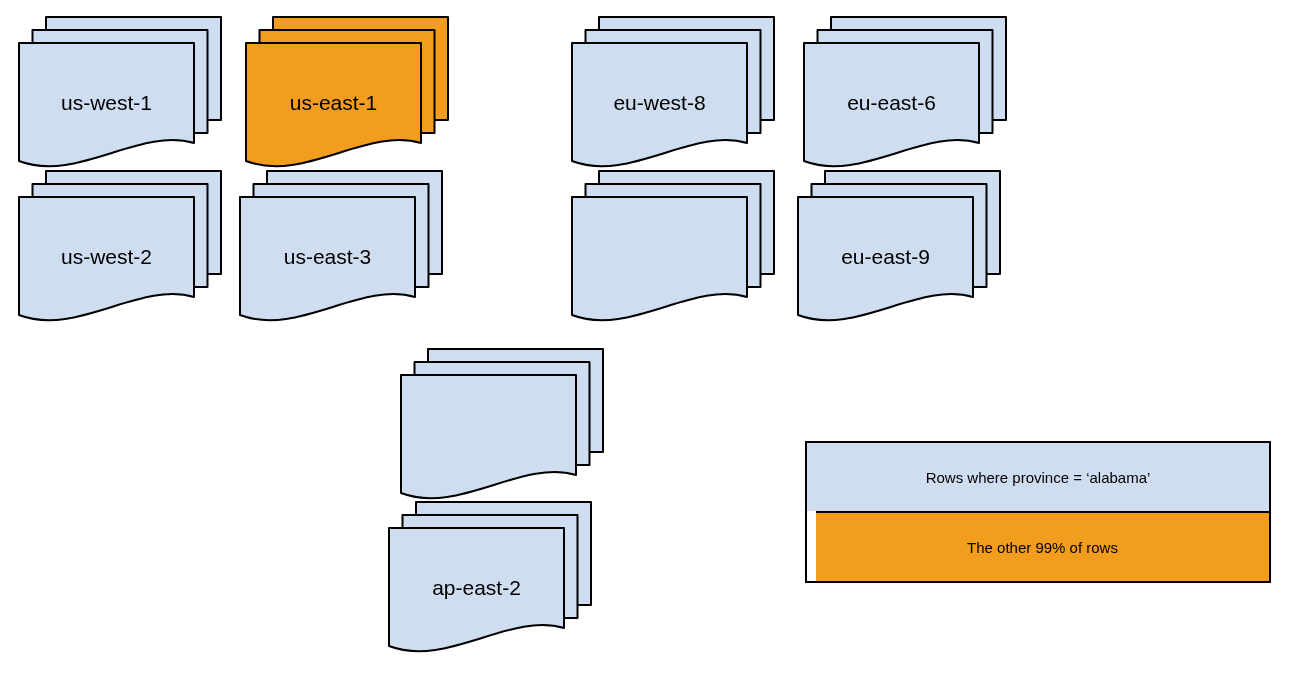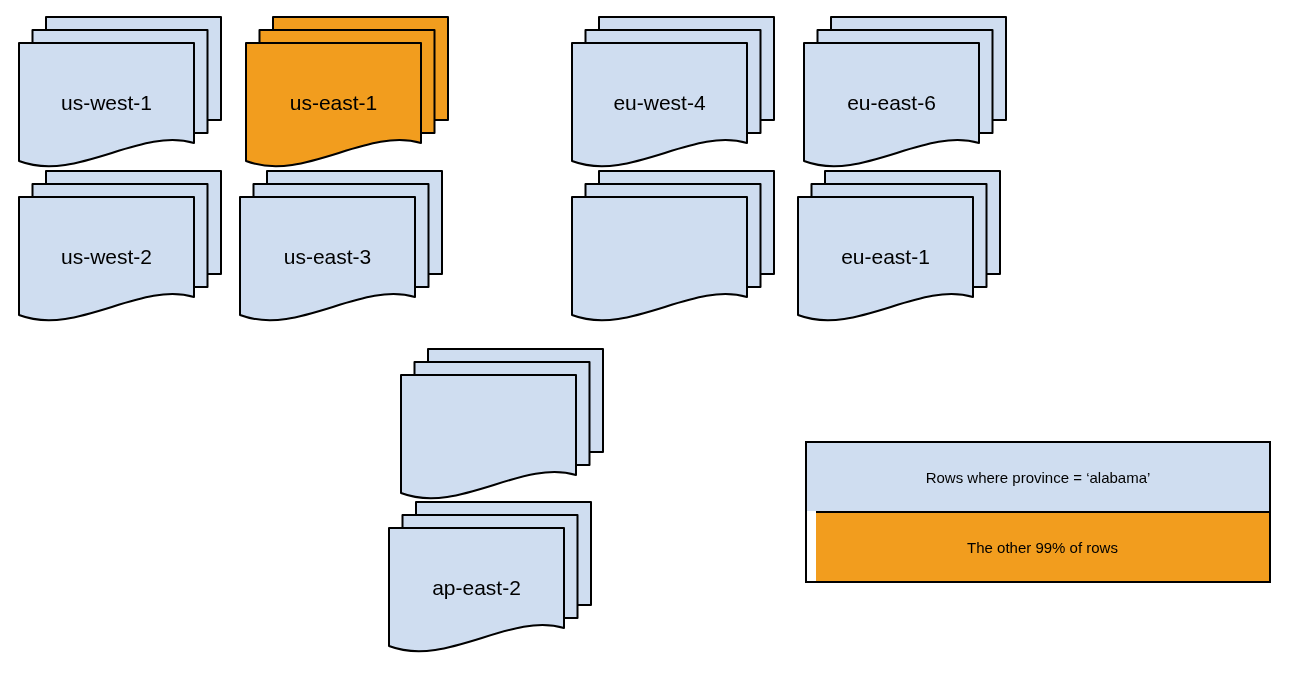--- a/index.html
+++ b/index.html
@@ -85,21 +85,21 @@
     </svg>
     <div class="stack-label">us-east-1</div>
   </div>
 
   <div class="stack normal" style="left:571px; top:16px">
     <svg width="205" height="158" viewBox="0 0 205 158">
       <rect class="sheet" x="28" y="1" width="175" height="103"></rect>
       <rect class="sheet" x="14.5" y="14" width="175" height="103"></rect>
       <path class="sheet" d="M1,27 L176,27 L176,127 C121,111 59,167 1,145 Z"></path>
     </svg>
-    <div class="stack-label">eu-west-4</div>
+    <div class="stack-label">eu-west-8</div>
   </div>
 
   <div class="stack normal" style="left:803px; top:16px">
     <svg width="205" height="158" viewBox="0 0 205 158">
       <rect class="sheet" x="28" y="1" width="175" height="103"></rect>
       <rect class="sheet" x="14.5" y="14" width="175" height="103"></rect>
       <path class="sheet" d="M1,27 L176,27 L176,127 C121,111 59,167 1,145 Z"></path>
     </svg>
     <div class="stack-label">eu-east-6</div>
   </div>
@@ -129,21 +129,21 @@
       <path class="sheet" d="M1,27 L176,27 L176,127 C121,111 59,167 1,145 Z"></path>
     </svg>
   </div>
 
   <div class="stack normal" style="left:797px; top:170px">
     <svg width="205" height="158" viewBox="0 0 205 158">
       <rect class="sheet" x="28" y="1" width="175" height="103"></rect>
       <rect class="sheet" x="14.5" y="14" width="175" height="103"></rect>
       <path class="sheet" d="M1,27 L176,27 L176,127 C121,111 59,167 1,145 Z"></path>
     </svg>
-    <div class="stack-label">eu-east-1</div>
+    <div class="stack-label">eu-east-9</div>
   </div>
 
   <div class="stack normal" style="left:400px; top:348px">
     <svg width="205" height="158" viewBox="0 0 205 158">
       <rect class="sheet" x="28" y="1" width="175" height="103"></rect>
       <rect class="sheet" x="14.5" y="14" width="175" height="103"></rect>
       <path class="sheet" d="M1,27 L176,27 L176,127 C121,111 59,167 1,145 Z"></path>
     </svg>
   </div>
 

